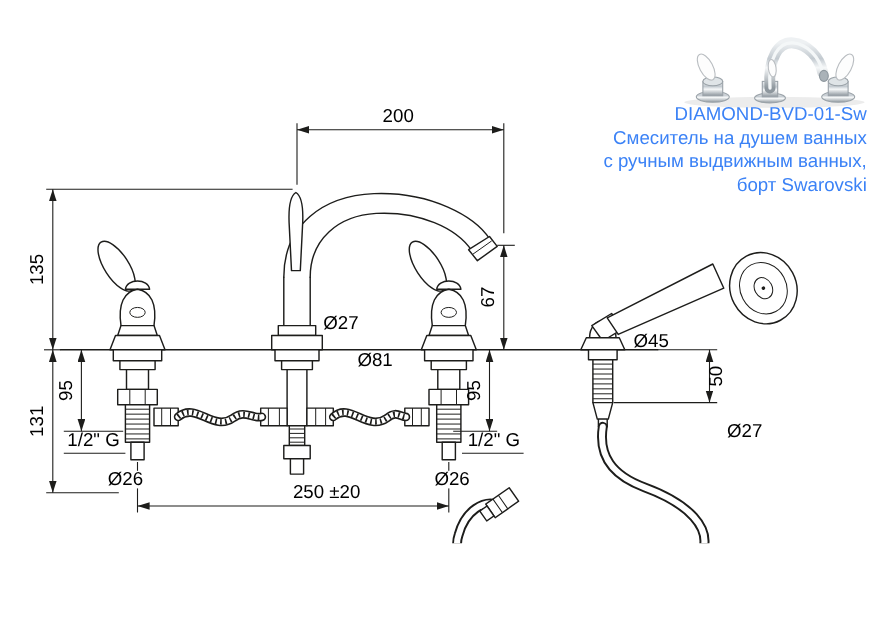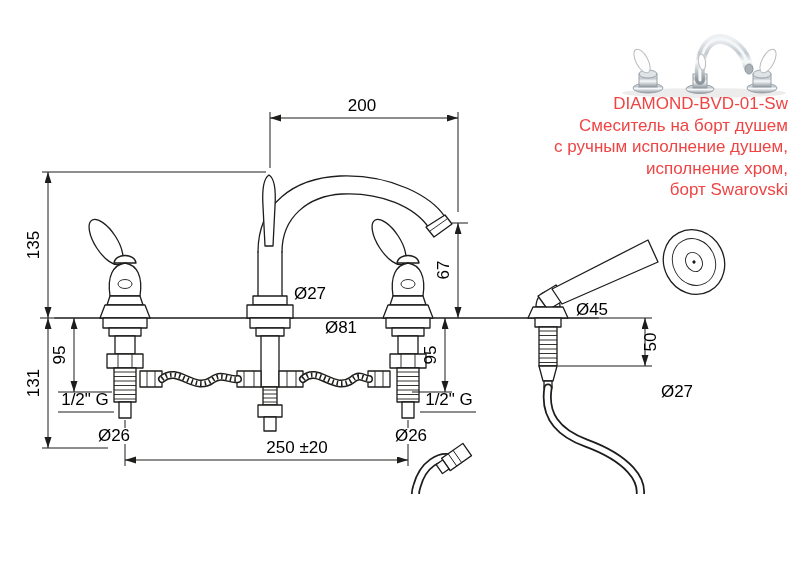--- a/index.html
+++ b/index.html
@@ -13,21 +13,21 @@
   .dim{stroke:#1d1d1b;stroke-width:1;fill:none;}
   .hoseO{stroke:#1d1d1b;stroke-width:9;fill:none;stroke-linecap:round;}
   .hoseI{stroke:#ffffff;stroke-width:5.5;fill:none;stroke-linecap:round;}
   .braidO{stroke:#1d1d1b;stroke-width:8;fill:none;stroke-linecap:round;}
   .braidI{stroke:#ffffff;stroke-width:5;fill:none;stroke-linecap:round;}
   .braidT{stroke:#1d1d1b;stroke-width:5;fill:none;stroke-dasharray:1.5 3;}
   .lbl{font:17px "Liberation Sans",sans-serif;fill:#000;}
   .backdrop{fill:#ffffff;}
   
   #title-block{position:absolute;left:410px;top:93px;width:378px;text-align:right;
-               font-size:17px;line-height:21.5px;color:#ef4444;}
+               font-size:17px;line-height:21.5px;color:#3b82f6;}
 </style>
 </head>
 <body>
 
 <div id="stage">
 
 <svg width="800" height="569" viewBox="0 0 800 569">
   <defs>
     <marker id="arr" markerWidth="12" markerHeight="9" refX="11" refY="3.5" orient="auto-start-reverse" markerUnits="userSpaceOnUse">
       <path d="M0,0 L11,3.5 L0,7 Z" fill="#1d1d1b"></path>
@@ -223,19 +223,18 @@
       <text class="lbl" x="449" y="405" text-anchor="middle">1/2" G</text>
       <text class="lbl" x="114" y="441" text-anchor="middle">Ø26</text>
       <text class="lbl" x="411" y="441" text-anchor="middle">Ø26</text>
       <text class="lbl" x="297" y="453" text-anchor="middle">250 ±20</text>
     </g>
   </g>
 </svg>
 
 <div id="title-block">
   <div>DIAMOND-BVD-01-Sw</div>
-  <div>Смеситель на борт душем</div>
-  <div>с ручным исполнение душем,</div>
-  <div>исполнение хром,</div>
+  <div>Смеситель на душем ванных</div>
+  <div>с ручным выдвижным ванных,</div>
   <div>борт Swarovski</div>
 </div>
 
 </div>
 
 </body></html>

